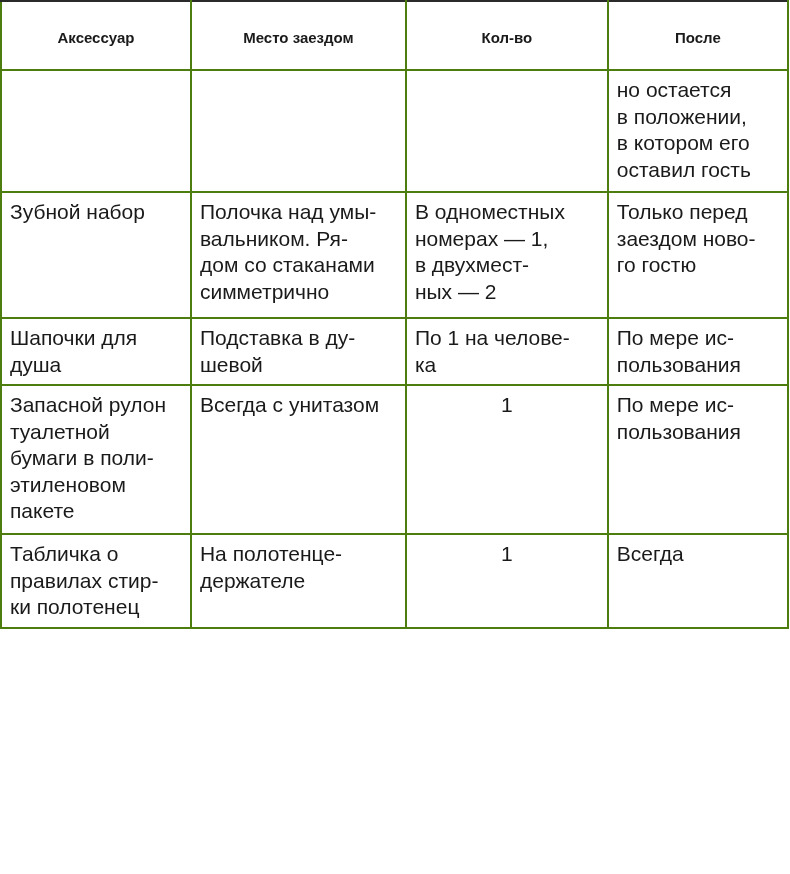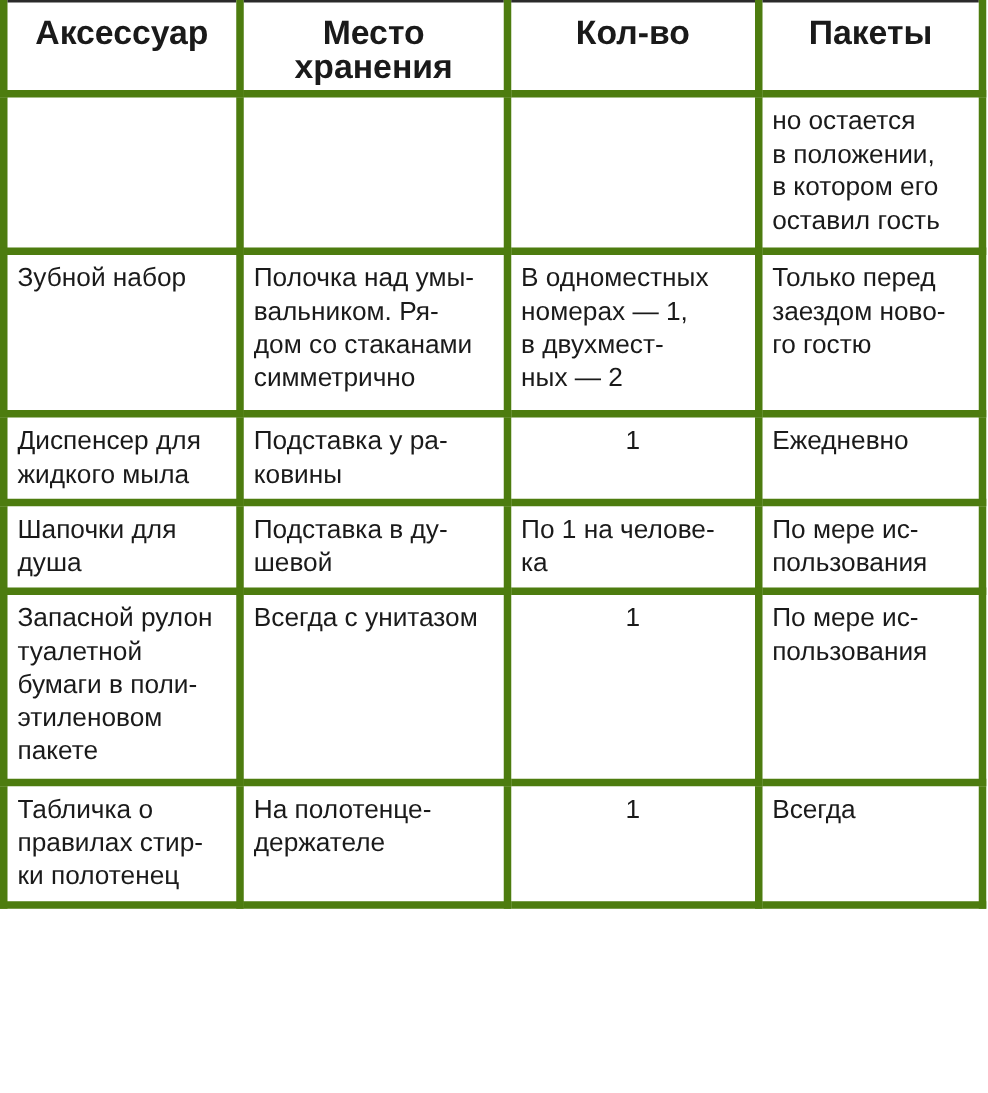--- a/index.html
+++ b/index.html
@@ -1,19 +1,19 @@
 <!DOCTYPE html>
 <html><head>
 <meta charset="utf-8">
 <style>
   html, body { margin: 0; padding: 0; background: #ffffff; }
   body { width: 790px; height: 874px; overflow: hidden; font-family: "Liberation Sans", sans-serif; color: #1a1a1a; }
   table { border-collapse: collapse; table-layout: fixed; width: 789px; position: absolute; left: 0; top: 0; }
-  td, th { border: 6px solid #4d7c0f; vertical-align: top; font-size: 21px; line-height: 26.5px; padding: 6px 8px 6px 8px; white-space: pre-line; }
-  th { font-weight: bold; text-align: center; height: 38px; padding-top: 11px; font-size: 27px; }
+  td, th { border: 2px solid #4d7c0f; vertical-align: top; font-size: 21px; line-height: 26.5px; padding: 6px 8px 6px 8px; white-space: pre-line; }
+  th { font-weight: bold; text-align: center; height: 38px; padding-top: 23px; font-size: 15px; }
   td.center { text-align: center; }
   .c1 { width: 175px; } .c2 { width: 198px; } .c3 { width: 186px; } .c4 { width: 166px; }
   tr.r0 td { height: 108px; }
   tr.r1 td { height: 112px; margin-top: 20px; }
   tr.r2 td { height: 46px; }
   tr.r3 td { height: 81px; }
   tr.r4 td { height: 52px; margin-top: 36px; }
   tr.r5 td { height: 109px; }
   tr.r6 td { height: 135px; margin-left: 42px; }
   tr.r7 td { height: 80px; }
@@ -25,23 +25,23 @@
 <table>
   <colgroup>
     <col class="c1">
       <col class="c2">
       <col class="c3">
       <col class="c4">
   </colgroup>
   <thead>
     <tr>
       <th>Аксессуар</th>
-      <th>Место хранения</th>
+      <th>Место заездом</th>
       <th>Кол-во</th>
-      <th>Пакеты</th>
+      <th>После</th>
     </tr>
   </thead>
   <tbody>
     <tr class="r0">
       <td></td>
       <td></td>
       <td class="center"></td>
       <td>но остается
 в положении,
 в котором его
@@ -53,28 +53,20 @@
 вальником. Ря-
 дом со стаканами
 симметрично</td>
       <td>В одноместных
 номерах — 1,
 в двухмест-
 ных — 2</td>
       <td>Только перед
 заездом ново-
 го гостю</td>
-    </tr>
-    <tr class="r2">
-      <td>Диспенсер для
-жидкого мыла</td>
-      <td>Подставка у ра-
-ковины</td>
-      <td class="center">1</td>
-      <td>Ежедневно</td>
     </tr>
     <tr class="r4">
       <td>Шапочки для
 душа</td>
       <td>Подставка в ду-
 шевой</td>
       <td>По 1 на челове-
 ка</td>
       <td>По мере ис-
 пользования</td>

